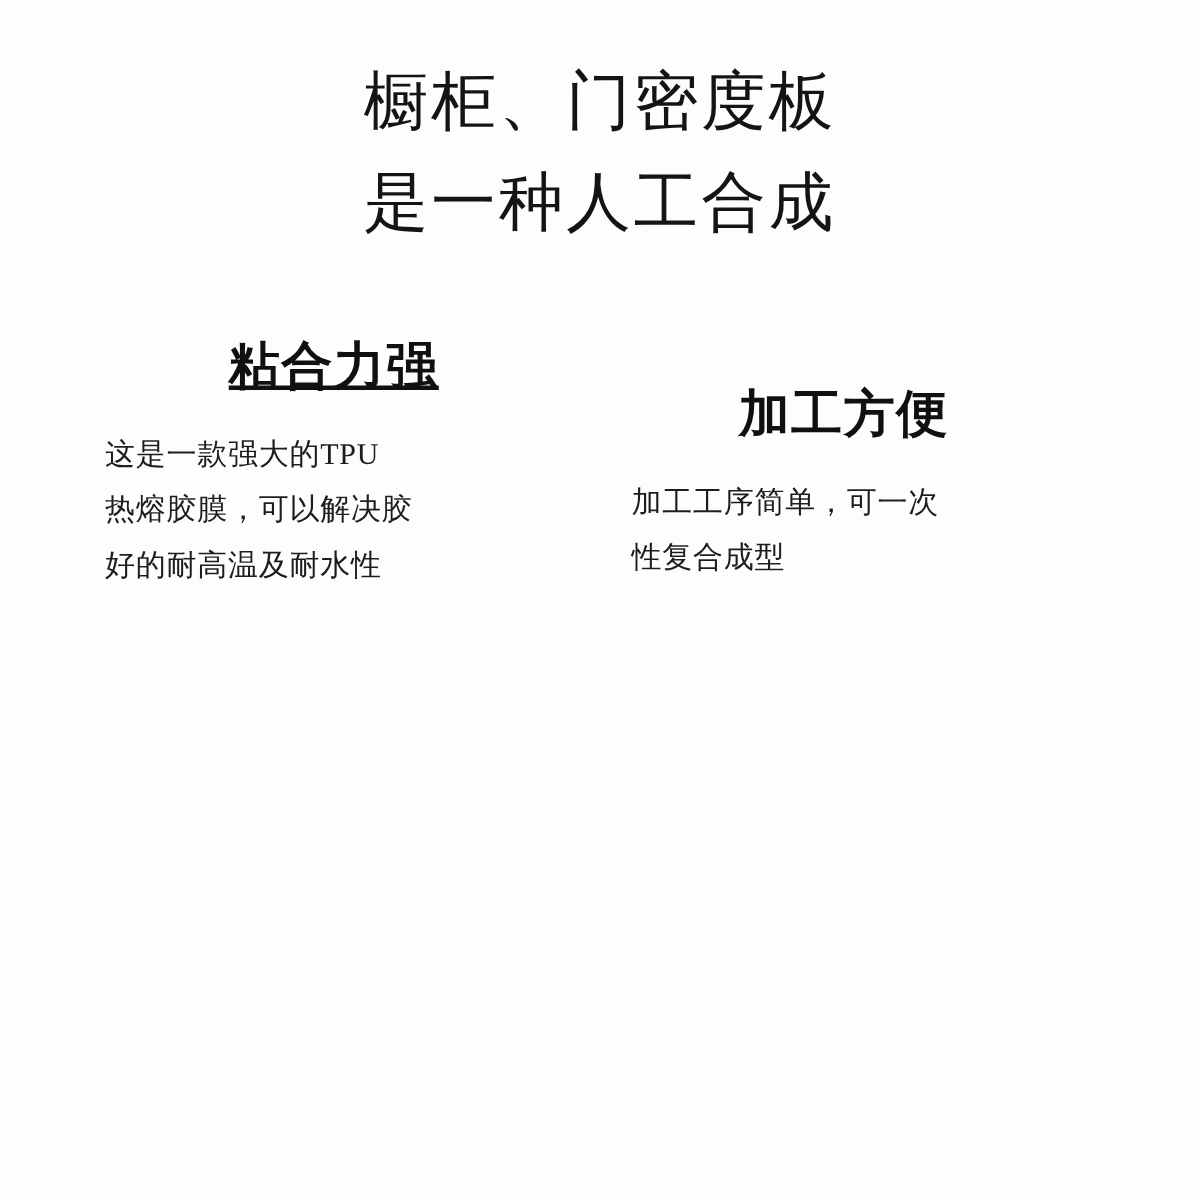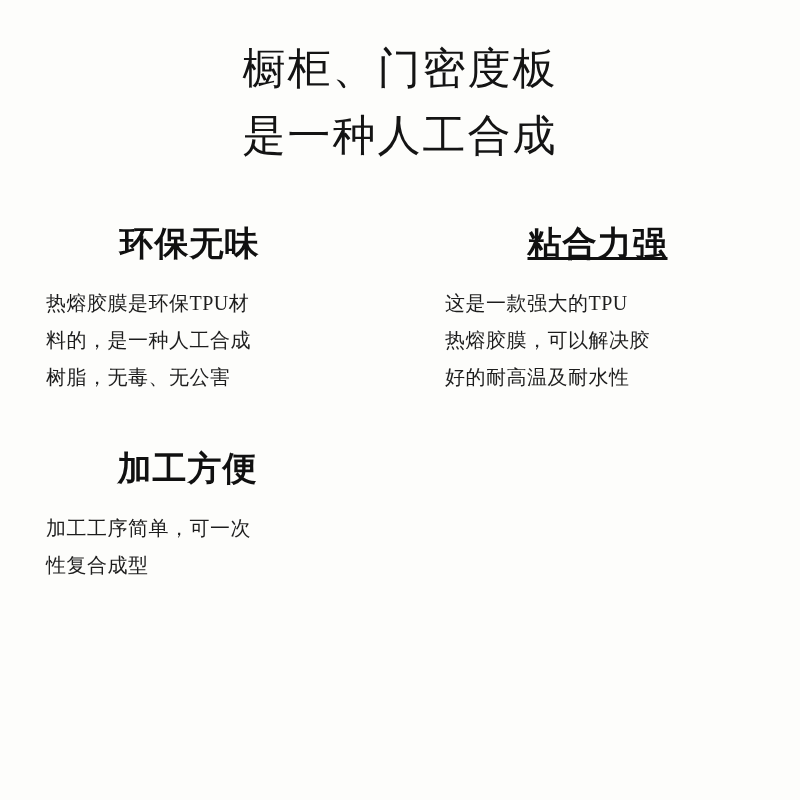--- a/index.html
+++ b/index.html
@@ -78,26 +78,20 @@
 
 <div class="page">
 
   <div class="title-block">
     <div class="title-line">橱柜、门密度板</div>
     <div class="title-line">是一种人工合成</div>
   </div>
 
   <div class="features">
 
-    <div class="feature f-0">
-      <div class="feature-heading">环保无味</div>
-      <div class="feature-body">热熔胶膜是环保TPU材
-料的，是一种人工合成
-树脂，无毒、无公害</div>
-    </div>
 
     <div class="feature f-1">
       <div class="feature-heading">粘合力强</div>
       <div class="feature-body">这是一款强大的TPU
 热熔胶膜，可以解决胶
 好的耐高温及耐水性</div>
     </div>
 
     <div class="feature f-2">
       <div class="feature-heading">加工方便</div>

